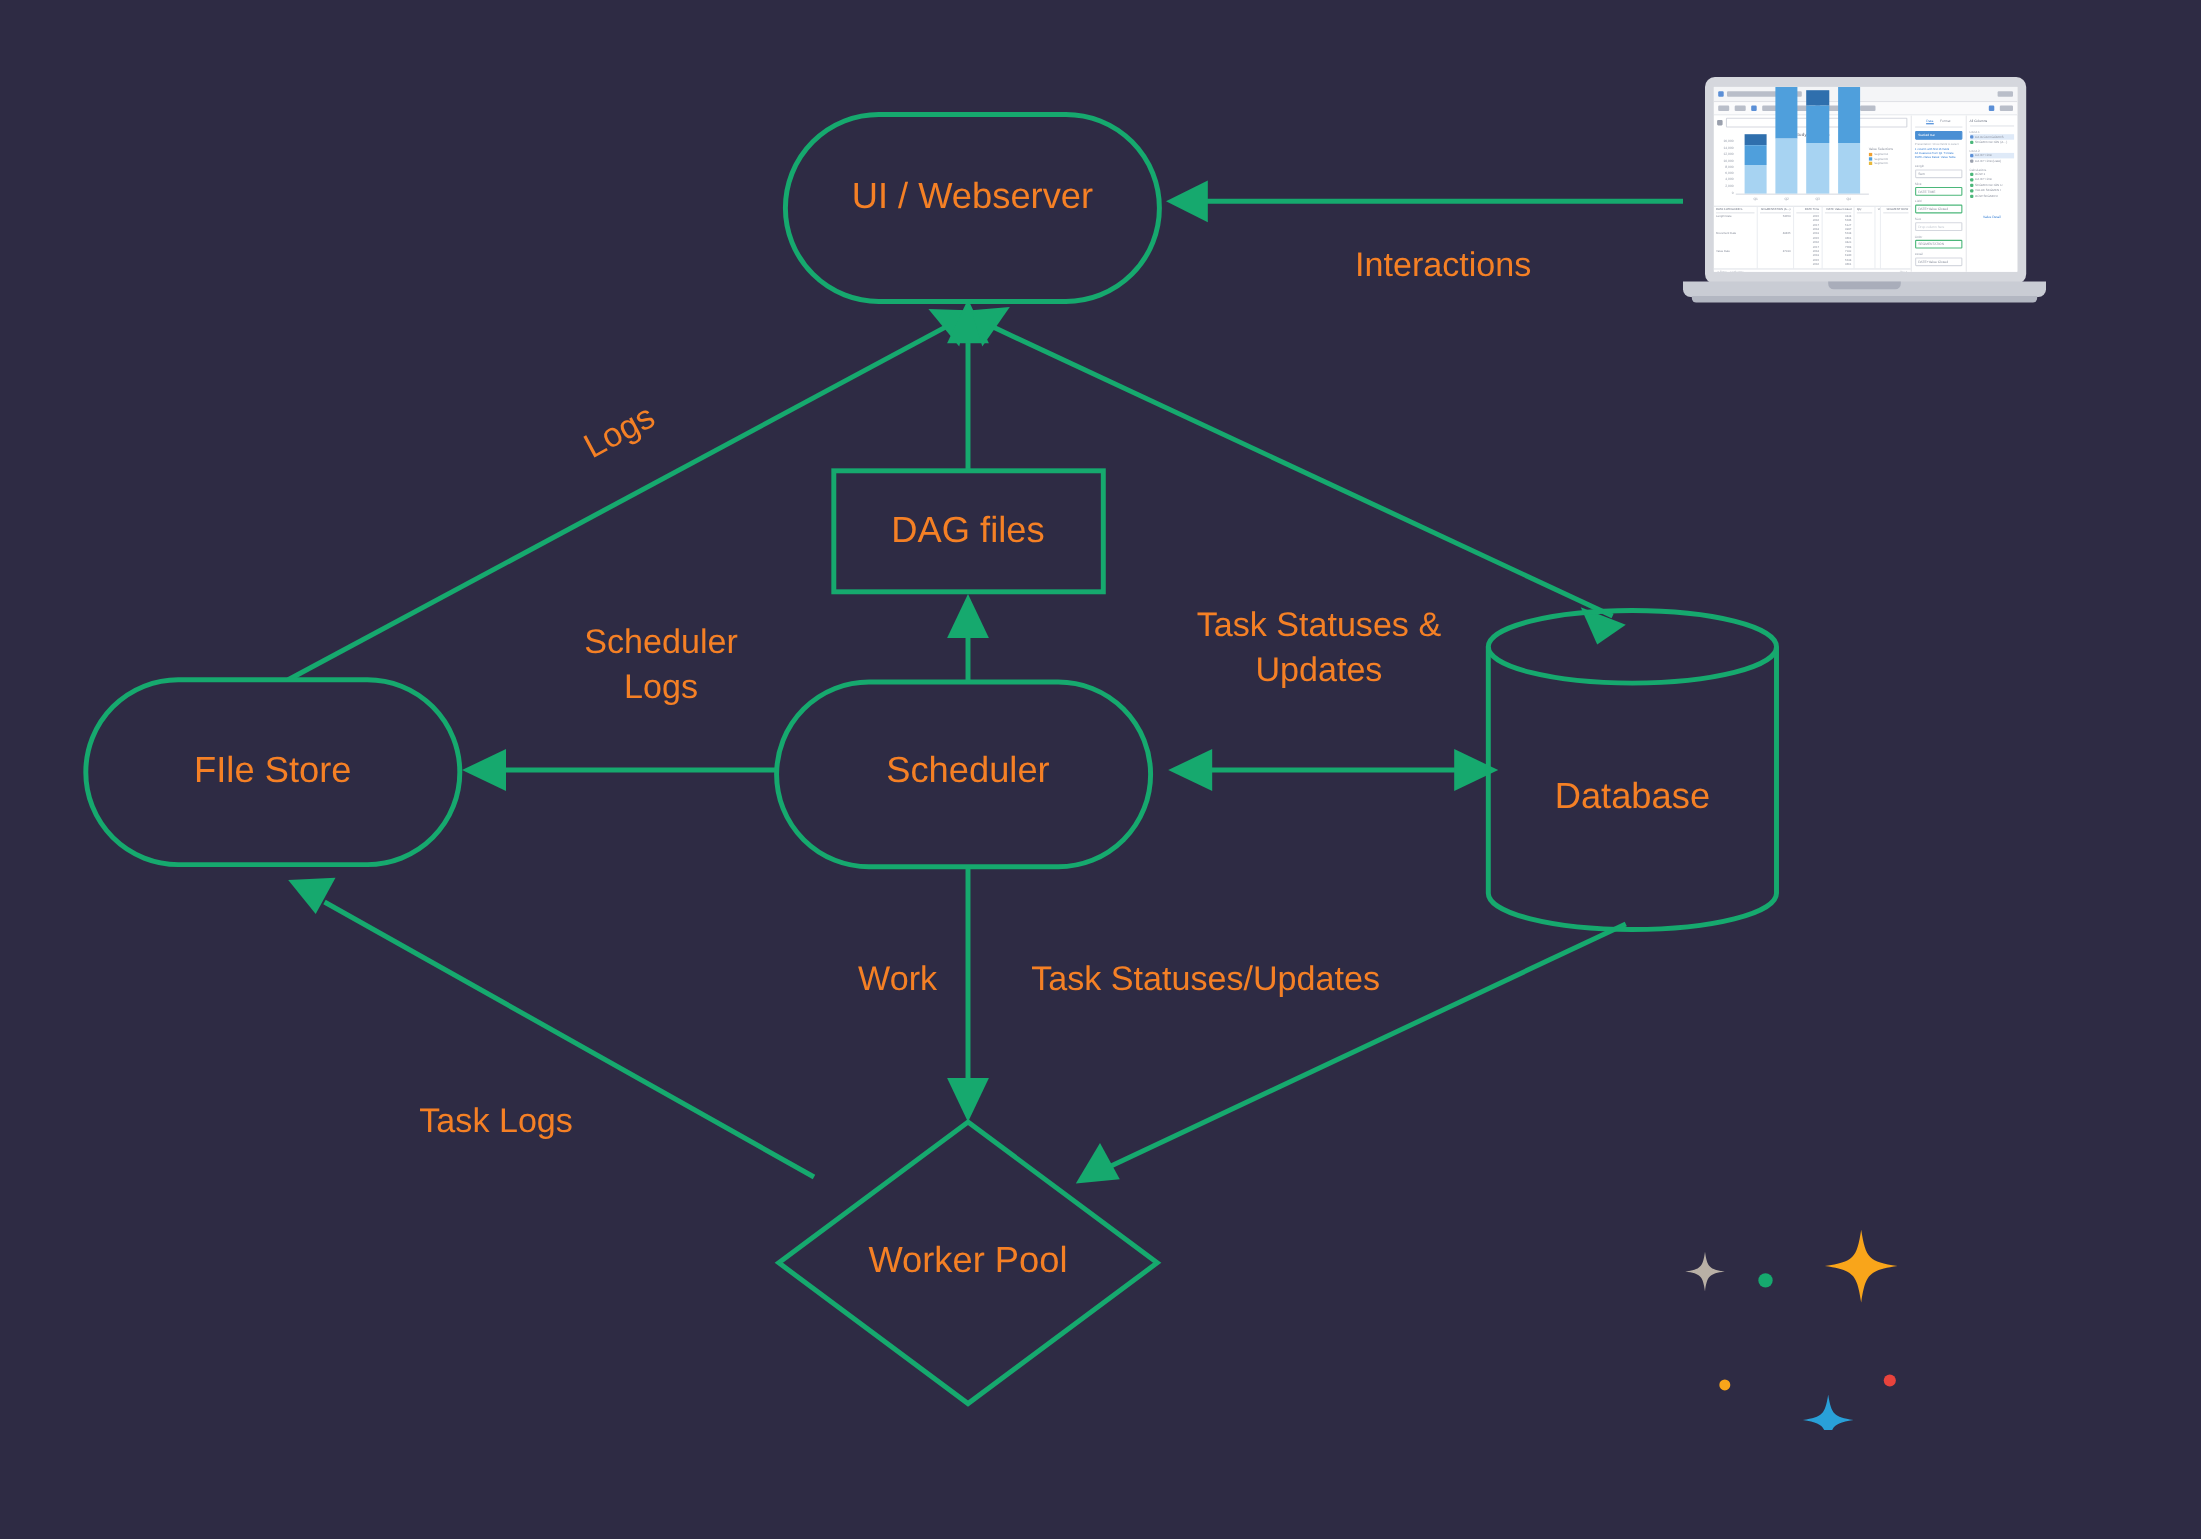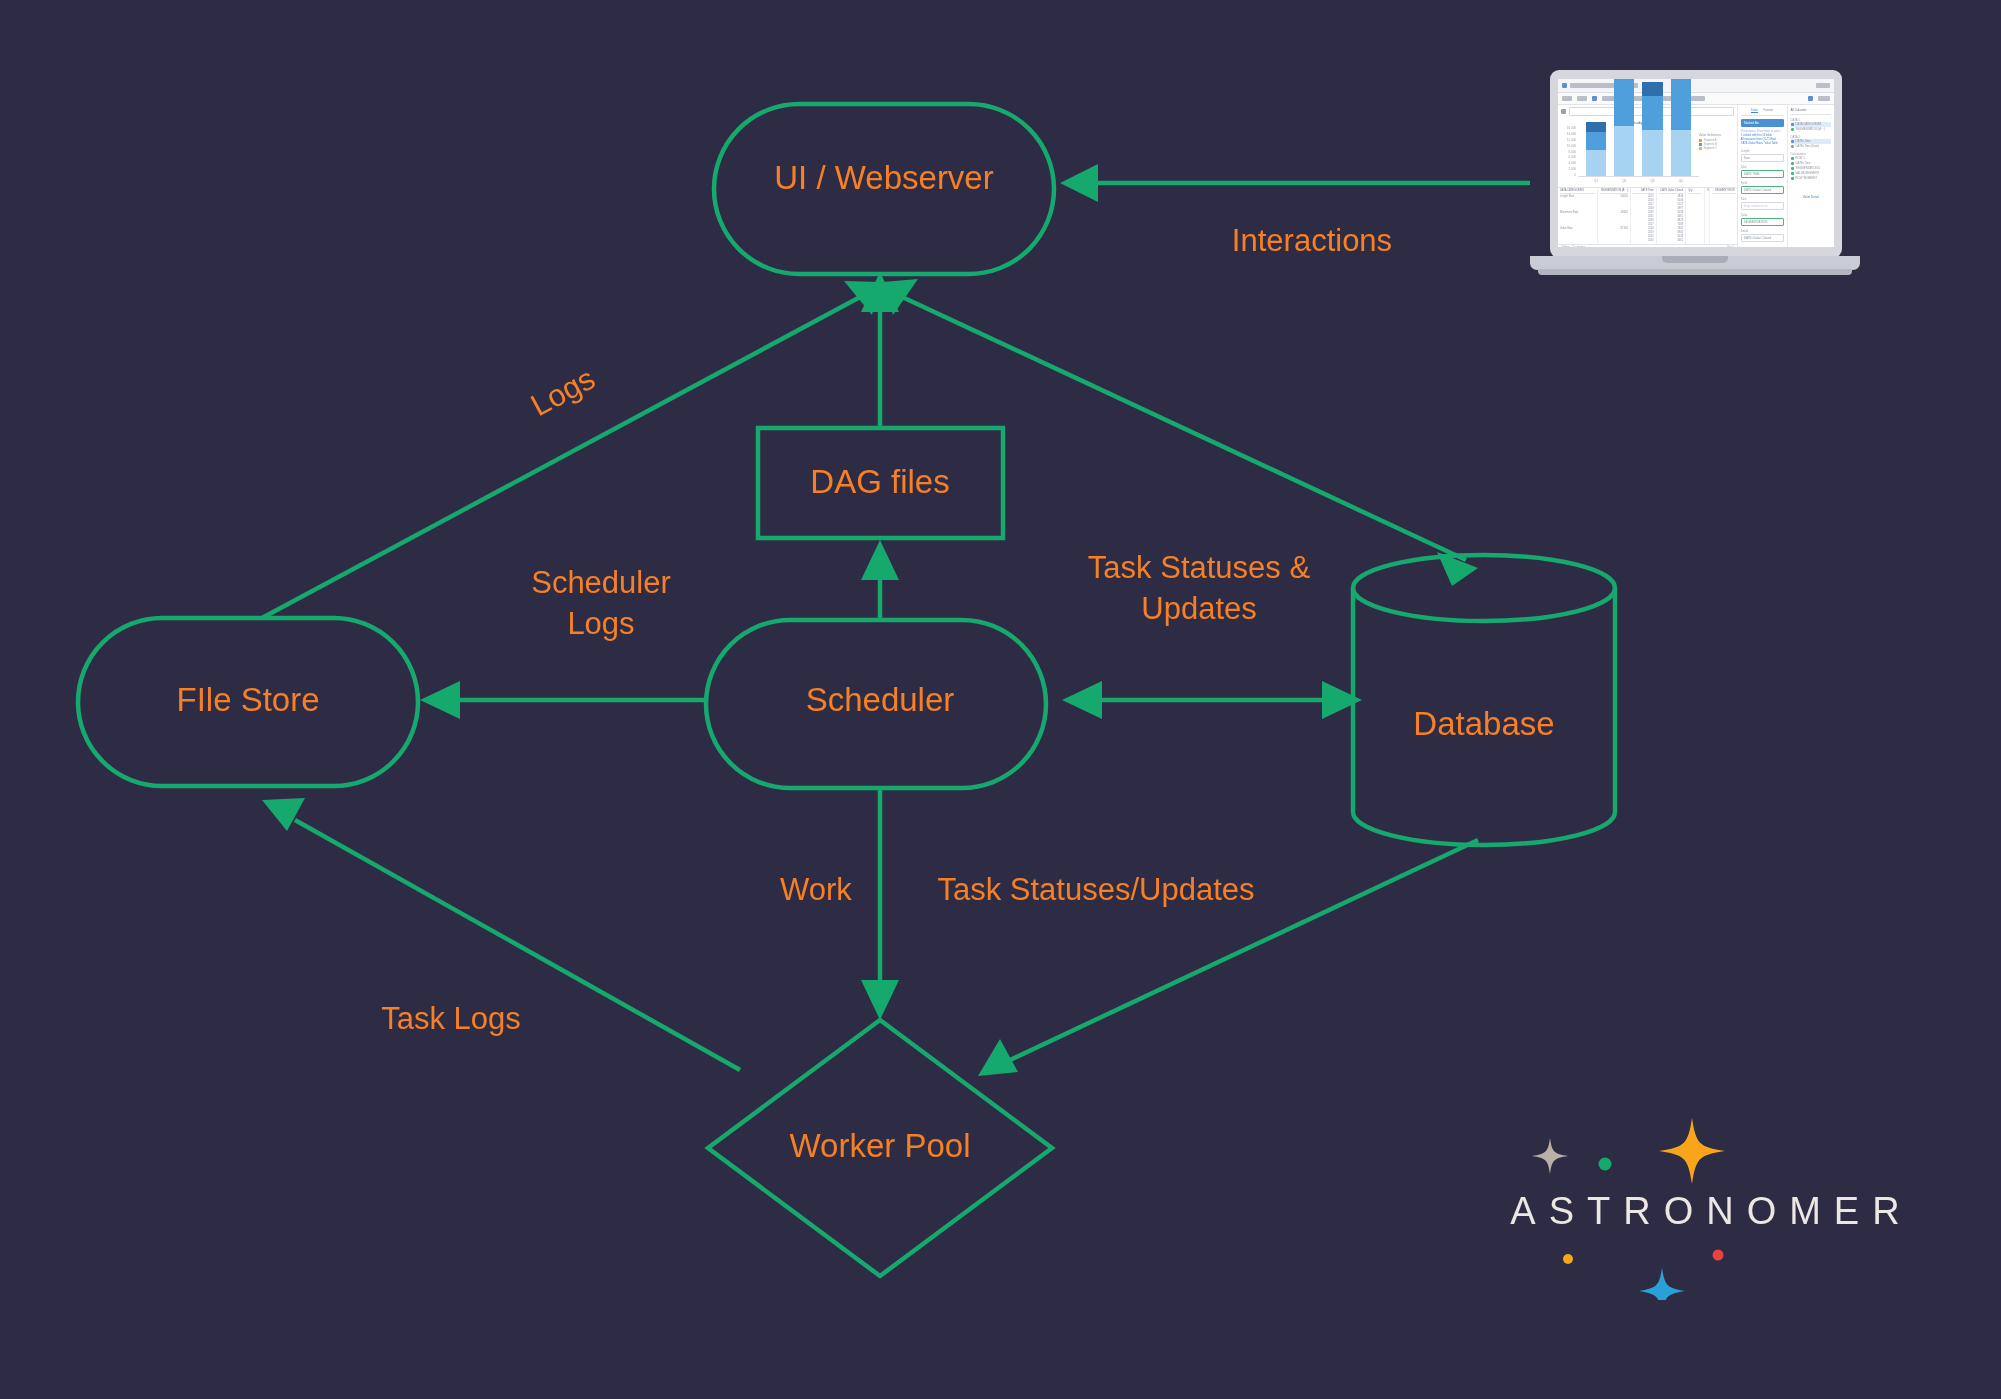--- a/index.html
+++ b/index.html
@@ -728,16 +728,15 @@
       <path d="M60,38 C62,52 64,54 78,56 C64,58 62,60 60,74 C58,60 56,58 42,56 C56,54 58,52 60,38 Z" fill="#b9b0a6"></path>
 
       <path d="M202,18 C206,44 209,47 235,51 C209,55 206,58 202,84 C198,58 195,55 169,51 C195,47 198,44 202,18 Z" fill="#f9a51a"></path>
 
       <path d="M172,168 C175,186 177,188 195,191 C177,194 175,196 172,214 C169,196 167,194 149,191 C167,188 169,186 172,168 Z" fill="#29a0d8"></path>
 
       <circle cx="115" cy="64" r="6.5" fill="#16a96e"></circle>
       <circle cx="78" cy="159" r="5" fill="#f9a51a"></circle>
       <circle cx="228" cy="155" r="5.5" fill="#e8433c"></circle>
     </svg>
-    <div class="logo-word">ASTRONOMER</div>
   </div>
 
 </div>
 
 </body></html>

